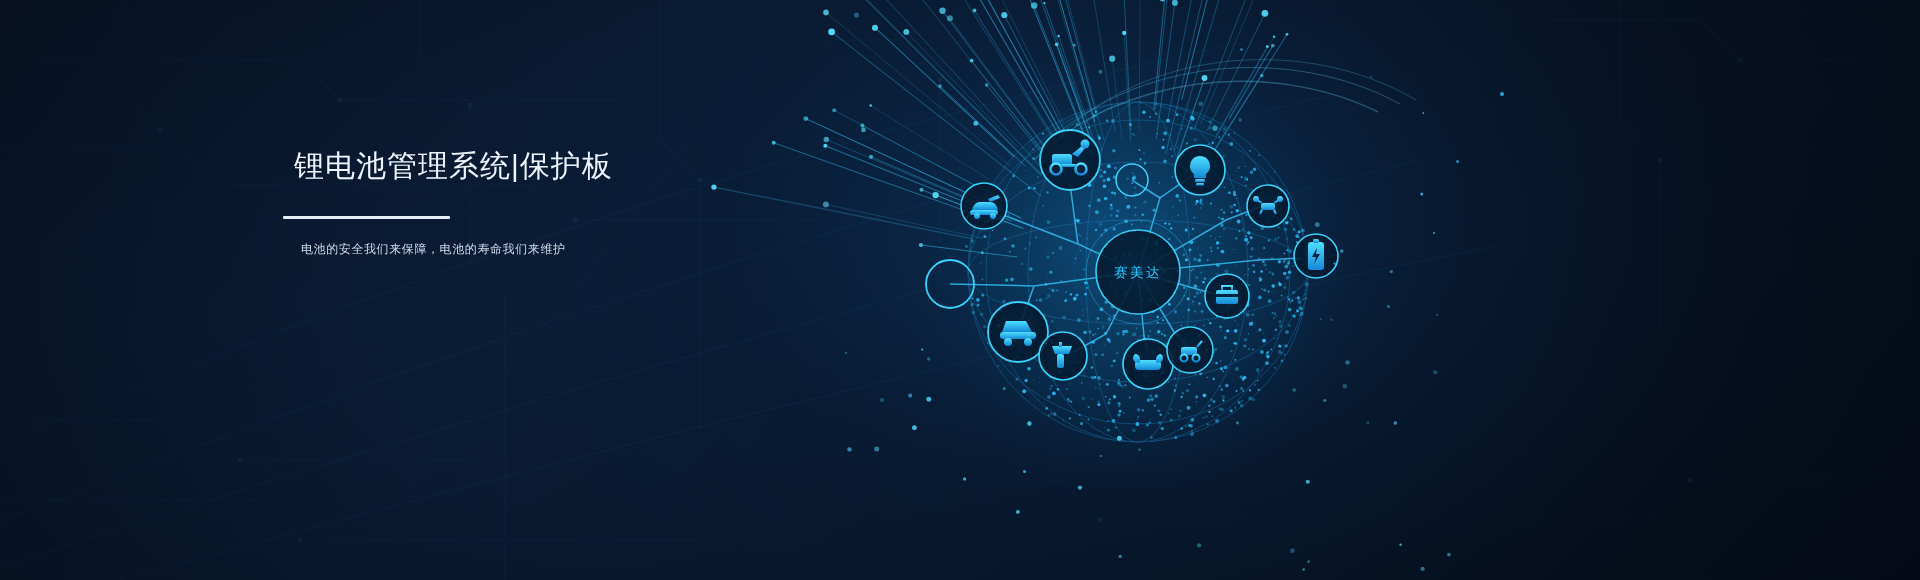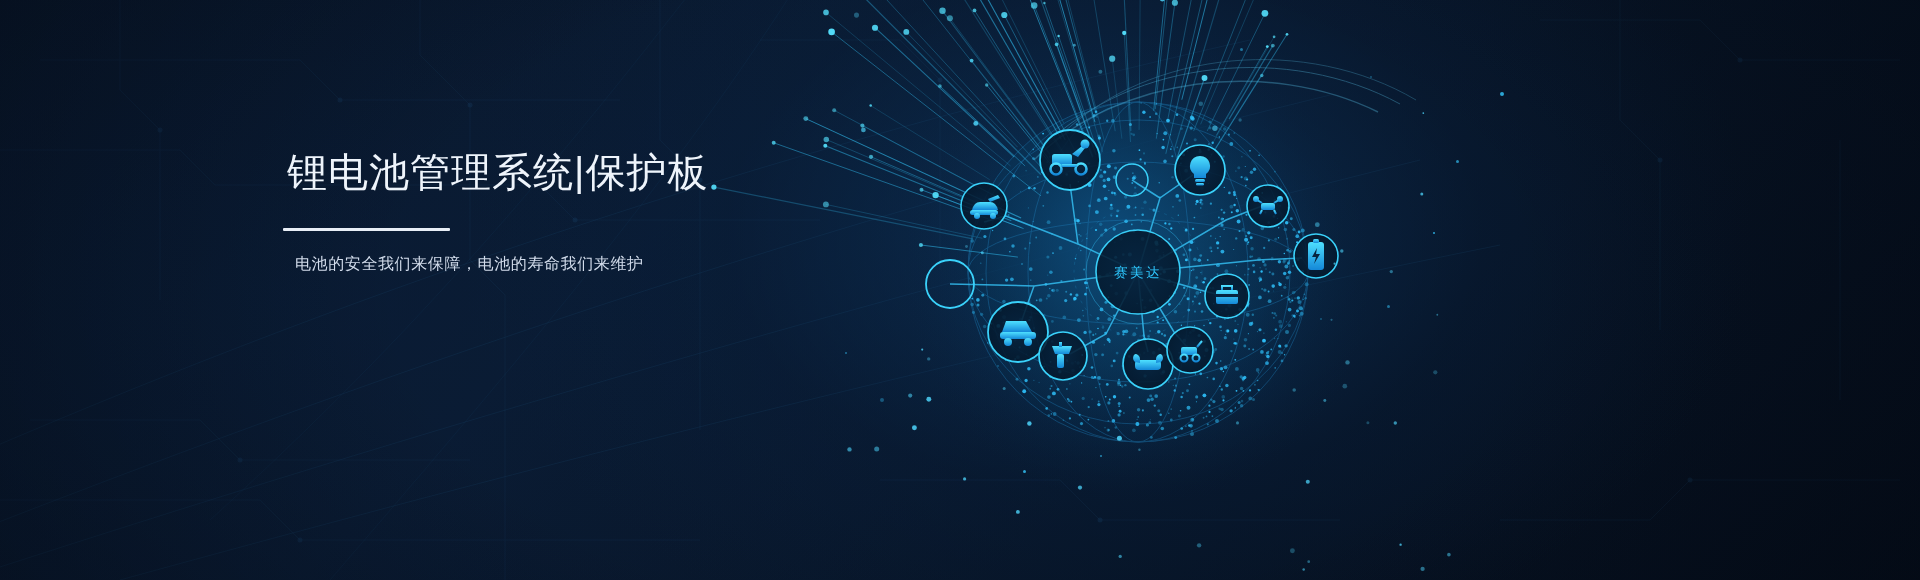--- a/index.html
+++ b/index.html
@@ -34,37 +34,37 @@
     font-size:38px;
     font-weight:bold;
     letter-spacing:1.5px;
     color:#F07C1E;
     line-height:1.15;
     margin:0;
     white-space:nowrap;
     text-shadow:0 0 18px rgba(240,124,30,.22);
   }
   #subtitle{
-    margin:20px 0 0 4px;
-    font-size:40px;
+    margin:20px 0 0 11px;
+    font-size:30px;
     font-weight:normal;
     letter-spacing:1px;
     color:#eef4fb;
     line-height:1.2;
     white-space:nowrap;
   }
   #divider{
     margin-top:32px;
     width:167px;height:3px;
     background:#e8eef6;
     border-radius:1px;
   }
   #tagline{
-    margin:22px 0 0 12px;
-    font-size:16px;
+    margin:22px 0 0 18px;
+    font-size:12px;
     letter-spacing:.6px;
     color:#d2dceb;
     line-height:1.4;
     white-space:nowrap;
   }
 
   
   #globe-wrap{
     position:absolute;
     left:838px;top:-16px;

